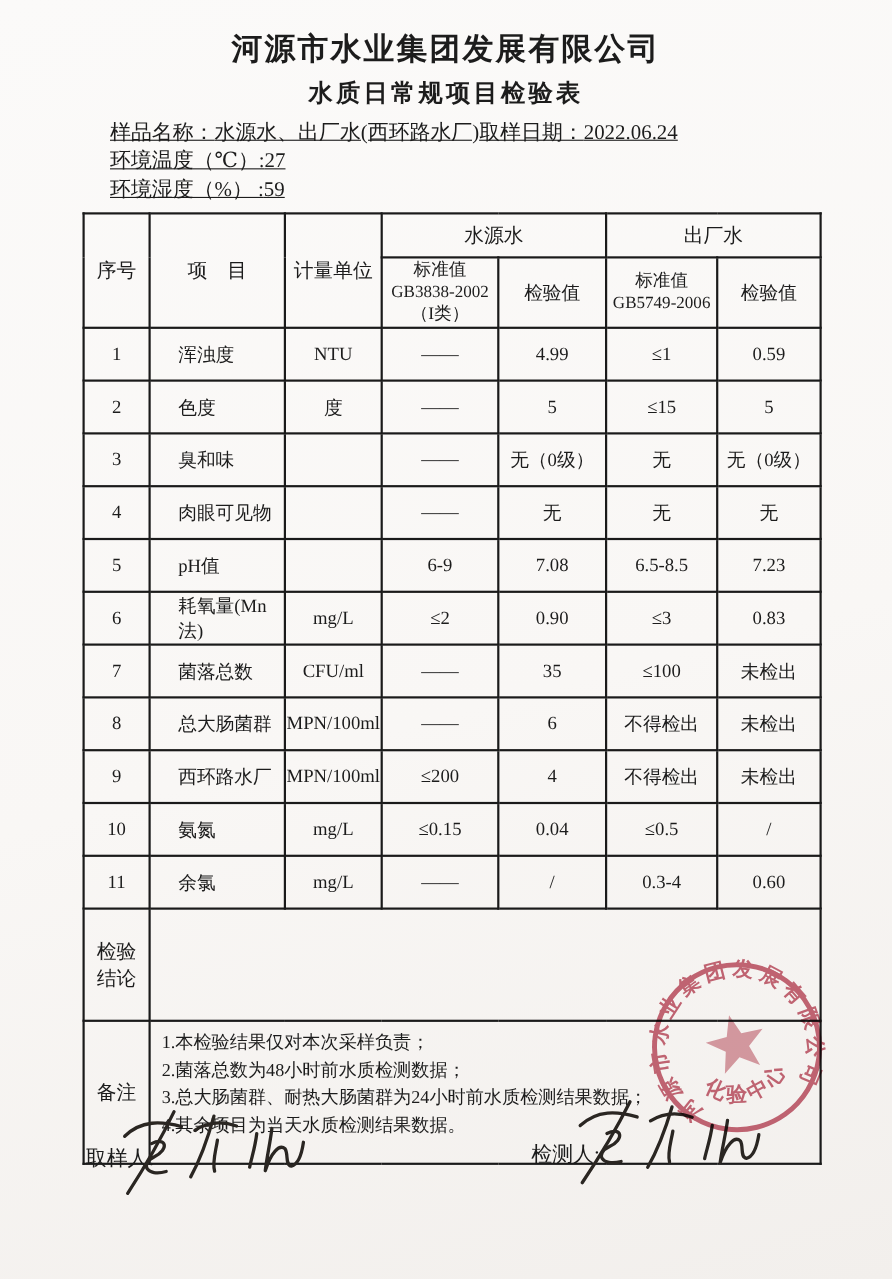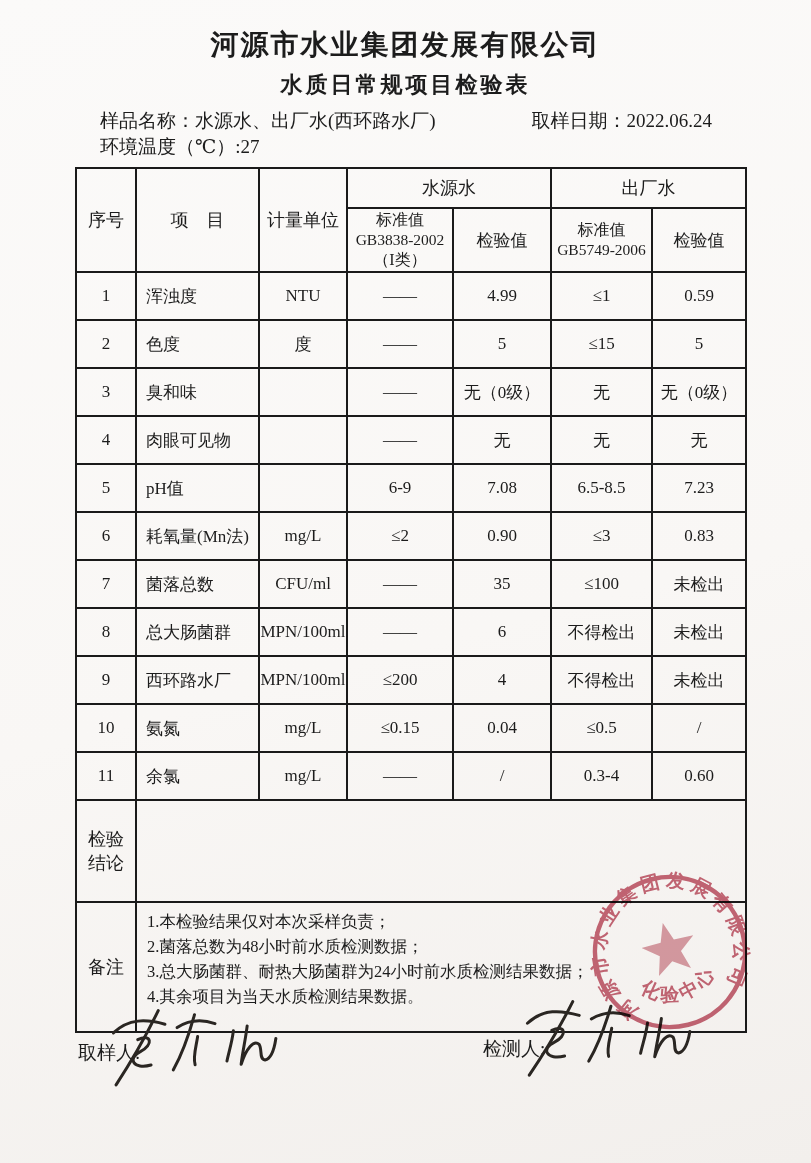--- a/index.html
+++ b/index.html
@@ -5,29 +5,29 @@
   html,body{margin:0;padding:0;}
   body{
     width:811px;height:1163px;position:relative;overflow:hidden;
     background:linear-gradient(165deg,#fbfaf9 0%,#f9f7f5 55%,#f2efec 100%);
     font-family:"Liberation Serif","DejaVu Serif",serif;
     color:#1c1c1c;
   }
   .company{ text-align:center;font-size:28px;font-weight:bold;letter-spacing:2px;margin:26px 0 6px; }
   .doctitle{ text-align:center;font-size:22px;font-weight:600;letter-spacing:3px;margin:0 12px 8px; }
   .meta{ margin-left:100px;width:645px;font-size:19px; }
-  .meta-row{ display:flex;justify-content:space-between;line-height:26px; }
+  .meta-row{ display:flex;justify-content:flex-start;line-height:26px;text-decoration:underline; }
   .meta-row.first{ width:612px; }
   table{ margin:7px 0 0 75px;border-collapse:collapse;table-layout:fixed;width:670px;background:transparent; }
   td,th{ border:2px solid #1a1a1a;font-weight:normal;font-size:17px;text-align:center;padding:0;overflow:hidden; }
   tr.h1{height:40px;} tr.h1 th{font-size:18px;}
   tr.h2{height:64px;}
   tr.data{height:48px;}
   tr.concl{height:102px;} tr.notes-row{height:94px;}
-  .item-cell{ text-align:left;padding-left:9px; }
+  .item-cell{ text-align:left;padding-left:25px; }
   .sub{ font-size:16px;line-height:1.28; }
   .sub .gb{ font-size:15.5px;letter-spacing:0; }
   .sub span{ display:block; }
   .lblbig{ font-size:18px; }
   .lbl2 span{ display:block;line-height:1.35; }
   .notes-cell{ text-align:left;padding:6px 8px 22px 10px;font-size:16.5px;line-height:1.52; }
   .footer{ position:absolute;left:0;top:1022px;width:811px;height:120px; }
   .sig-label{ position:absolute;font-size:19px; }
   .sig-label.sampler{ left:78px;top:18px; }
   .sig-label.tester{ left:483px;top:14px; }
@@ -49,20 +49,21 @@
 
   <div class="meta">
     <div class="meta-row first">
       <span><span>样品名称：</span><span>水源水、出厂水(西环路水厂)</span></span>
       <span><span>取样日期：</span><span>2022.06.24</span></span>
     </div>
     <div class="meta-row">
       <span><span>环境温度（℃）:</span><span>27</span></span>
     </div>
     <div class="meta-row">
+      <span><span>环境湿度（%） :</span><span>59</span></span>
     </div>
   </div>
 
   <table>
     <colgroup>
       <col style="width:60px">
         <col style="width:123px">
         <col style="width:88px">
       <col style="width:106px">
         <col style="width:98px">

